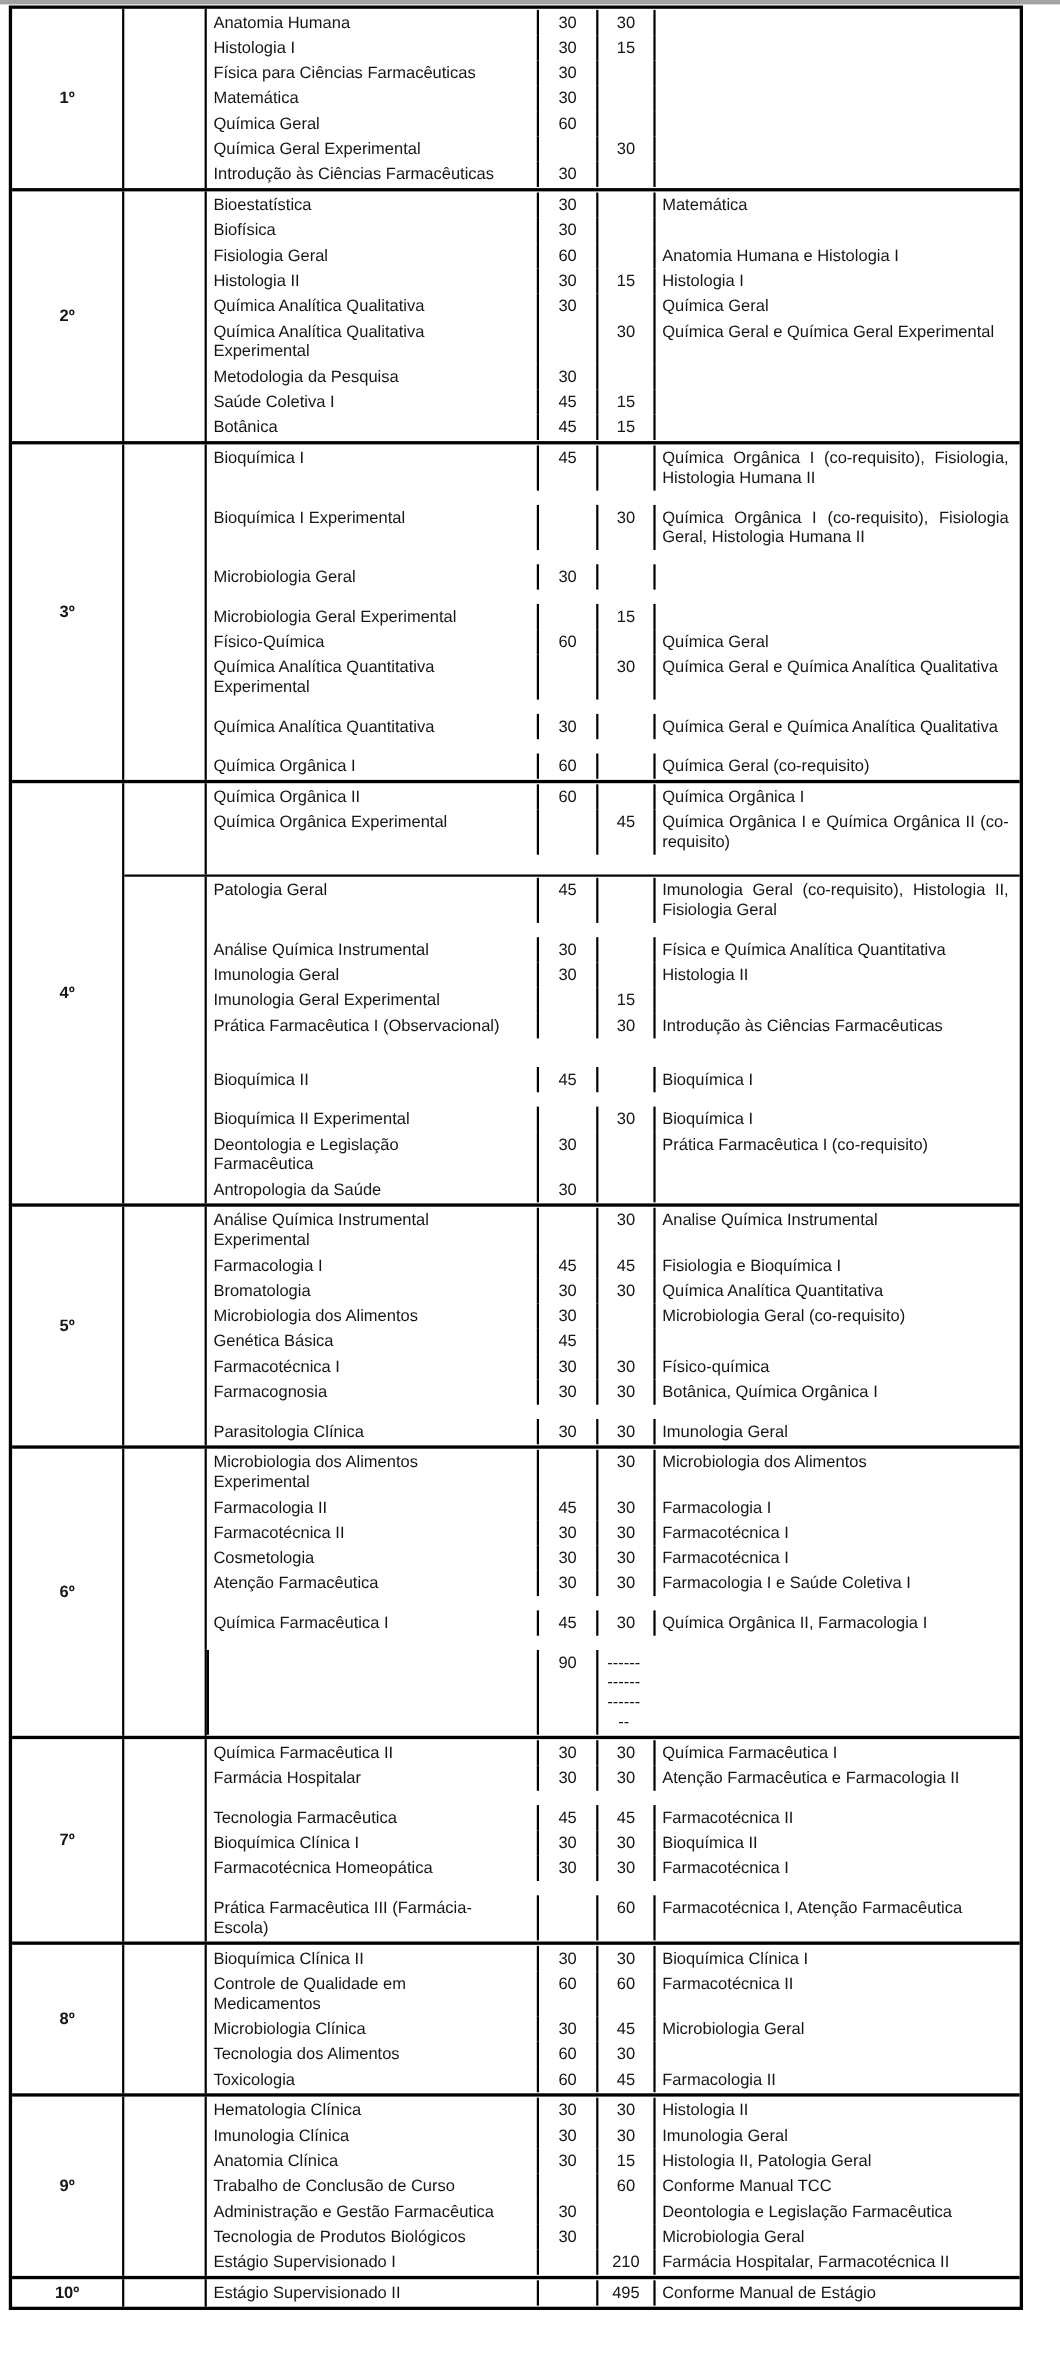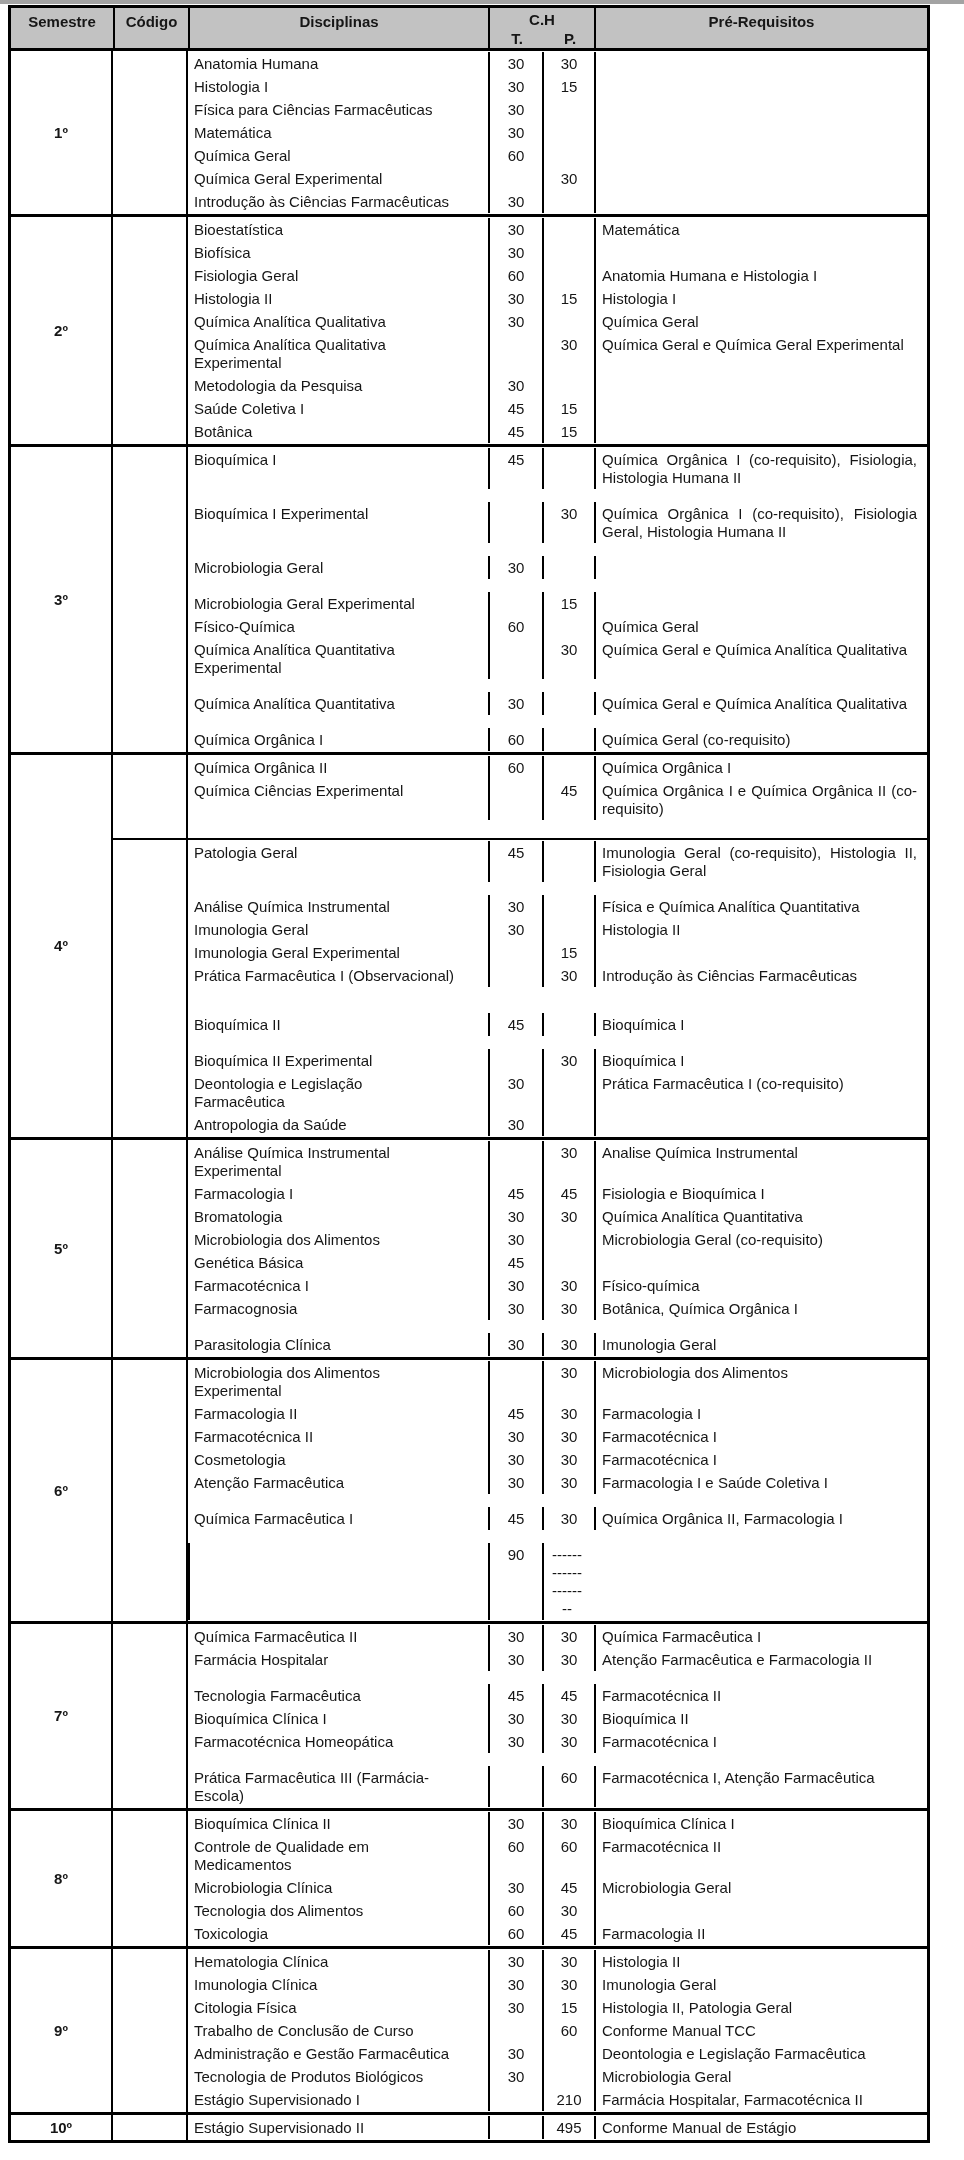--- a/index.html
+++ b/index.html
@@ -49,33 +49,20 @@
     border-left:2px solid #000;padding:3px 10px 2px 6px;text-align:justify;box-sizing:border-box;
   }
   .c-req.center{ text-align:center;}
 </style>
 </head>
 <body>
 
 <div class="top-strip"></div>
 
 <div class="ctable">
-  <div class="thead">
-    <div class="th">Semestre</div>
-    <div class="th">Código</div>
-    <div class="th">Disciplinas</div>
-    <div class="th th-ch">
-      <div>C.H</div>
-      <div class="ch-sub">
-        <span>T.</span>
-        <span>P.</span>
-      </div>
-    </div>
-    <div class="th">Pré-Requisitos</div>
-  </div>
   <div id="tbody">
       <div class="block">
         <div class="sem-cell">1º</div>
         <div class="sub-blocks">
           <div class="sub-block">
             <div class="cod-cell"></div>
             <div class="rows">
               <div class="drow">
                 <div class="c-disc">Anatomia Humana</div>
                 <div class="c-t">30</div>
@@ -252,21 +239,21 @@
           <div class="sub-block pad">
             <div class="cod-cell"></div>
             <div class="rows">
               <div class="drow">
                 <div class="c-disc">Química Orgânica II</div>
                 <div class="c-t">60</div>
                 <div class="c-p"></div>
                 <div class="c-req">Química Orgânica I</div>
               </div>
               <div class="drow">
-                <div class="c-disc">Química Ciências Experimental</div>
+                <div class="c-disc">Química Orgânica Experimental</div>
                 <div class="c-t"></div>
                 <div class="c-p">45</div>
                 <div class="c-req">Química Orgânica I e Química Orgânica II (co-requisito)</div>
               </div>
             </div>
           </div>
           <div class="sub-block">
             <div class="cod-cell"></div>
             <div class="rows">
               <div class="drow">
@@ -539,21 +526,21 @@
                 <div class="c-p">30</div>
                 <div class="c-req">Histologia II</div>
               </div>
               <div class="drow">
                 <div class="c-disc">Imunologia Clínica</div>
                 <div class="c-t">30</div>
                 <div class="c-p">30</div>
                 <div class="c-req">Imunologia Geral</div>
               </div>
               <div class="drow">
-                <div class="c-disc">Citologia Física</div>
+                <div class="c-disc">Anatomia Clínica</div>
                 <div class="c-t">30</div>
                 <div class="c-p">15</div>
                 <div class="c-req">Histologia II, Patologia Geral</div>
               </div>
               <div class="drow">
                 <div class="c-disc">Trabalho de Conclusão de Curso</div>
                 <div class="c-t"></div>
                 <div class="c-p">60</div>
                 <div class="c-req">Conforme Manual TCC</div>
               </div>

